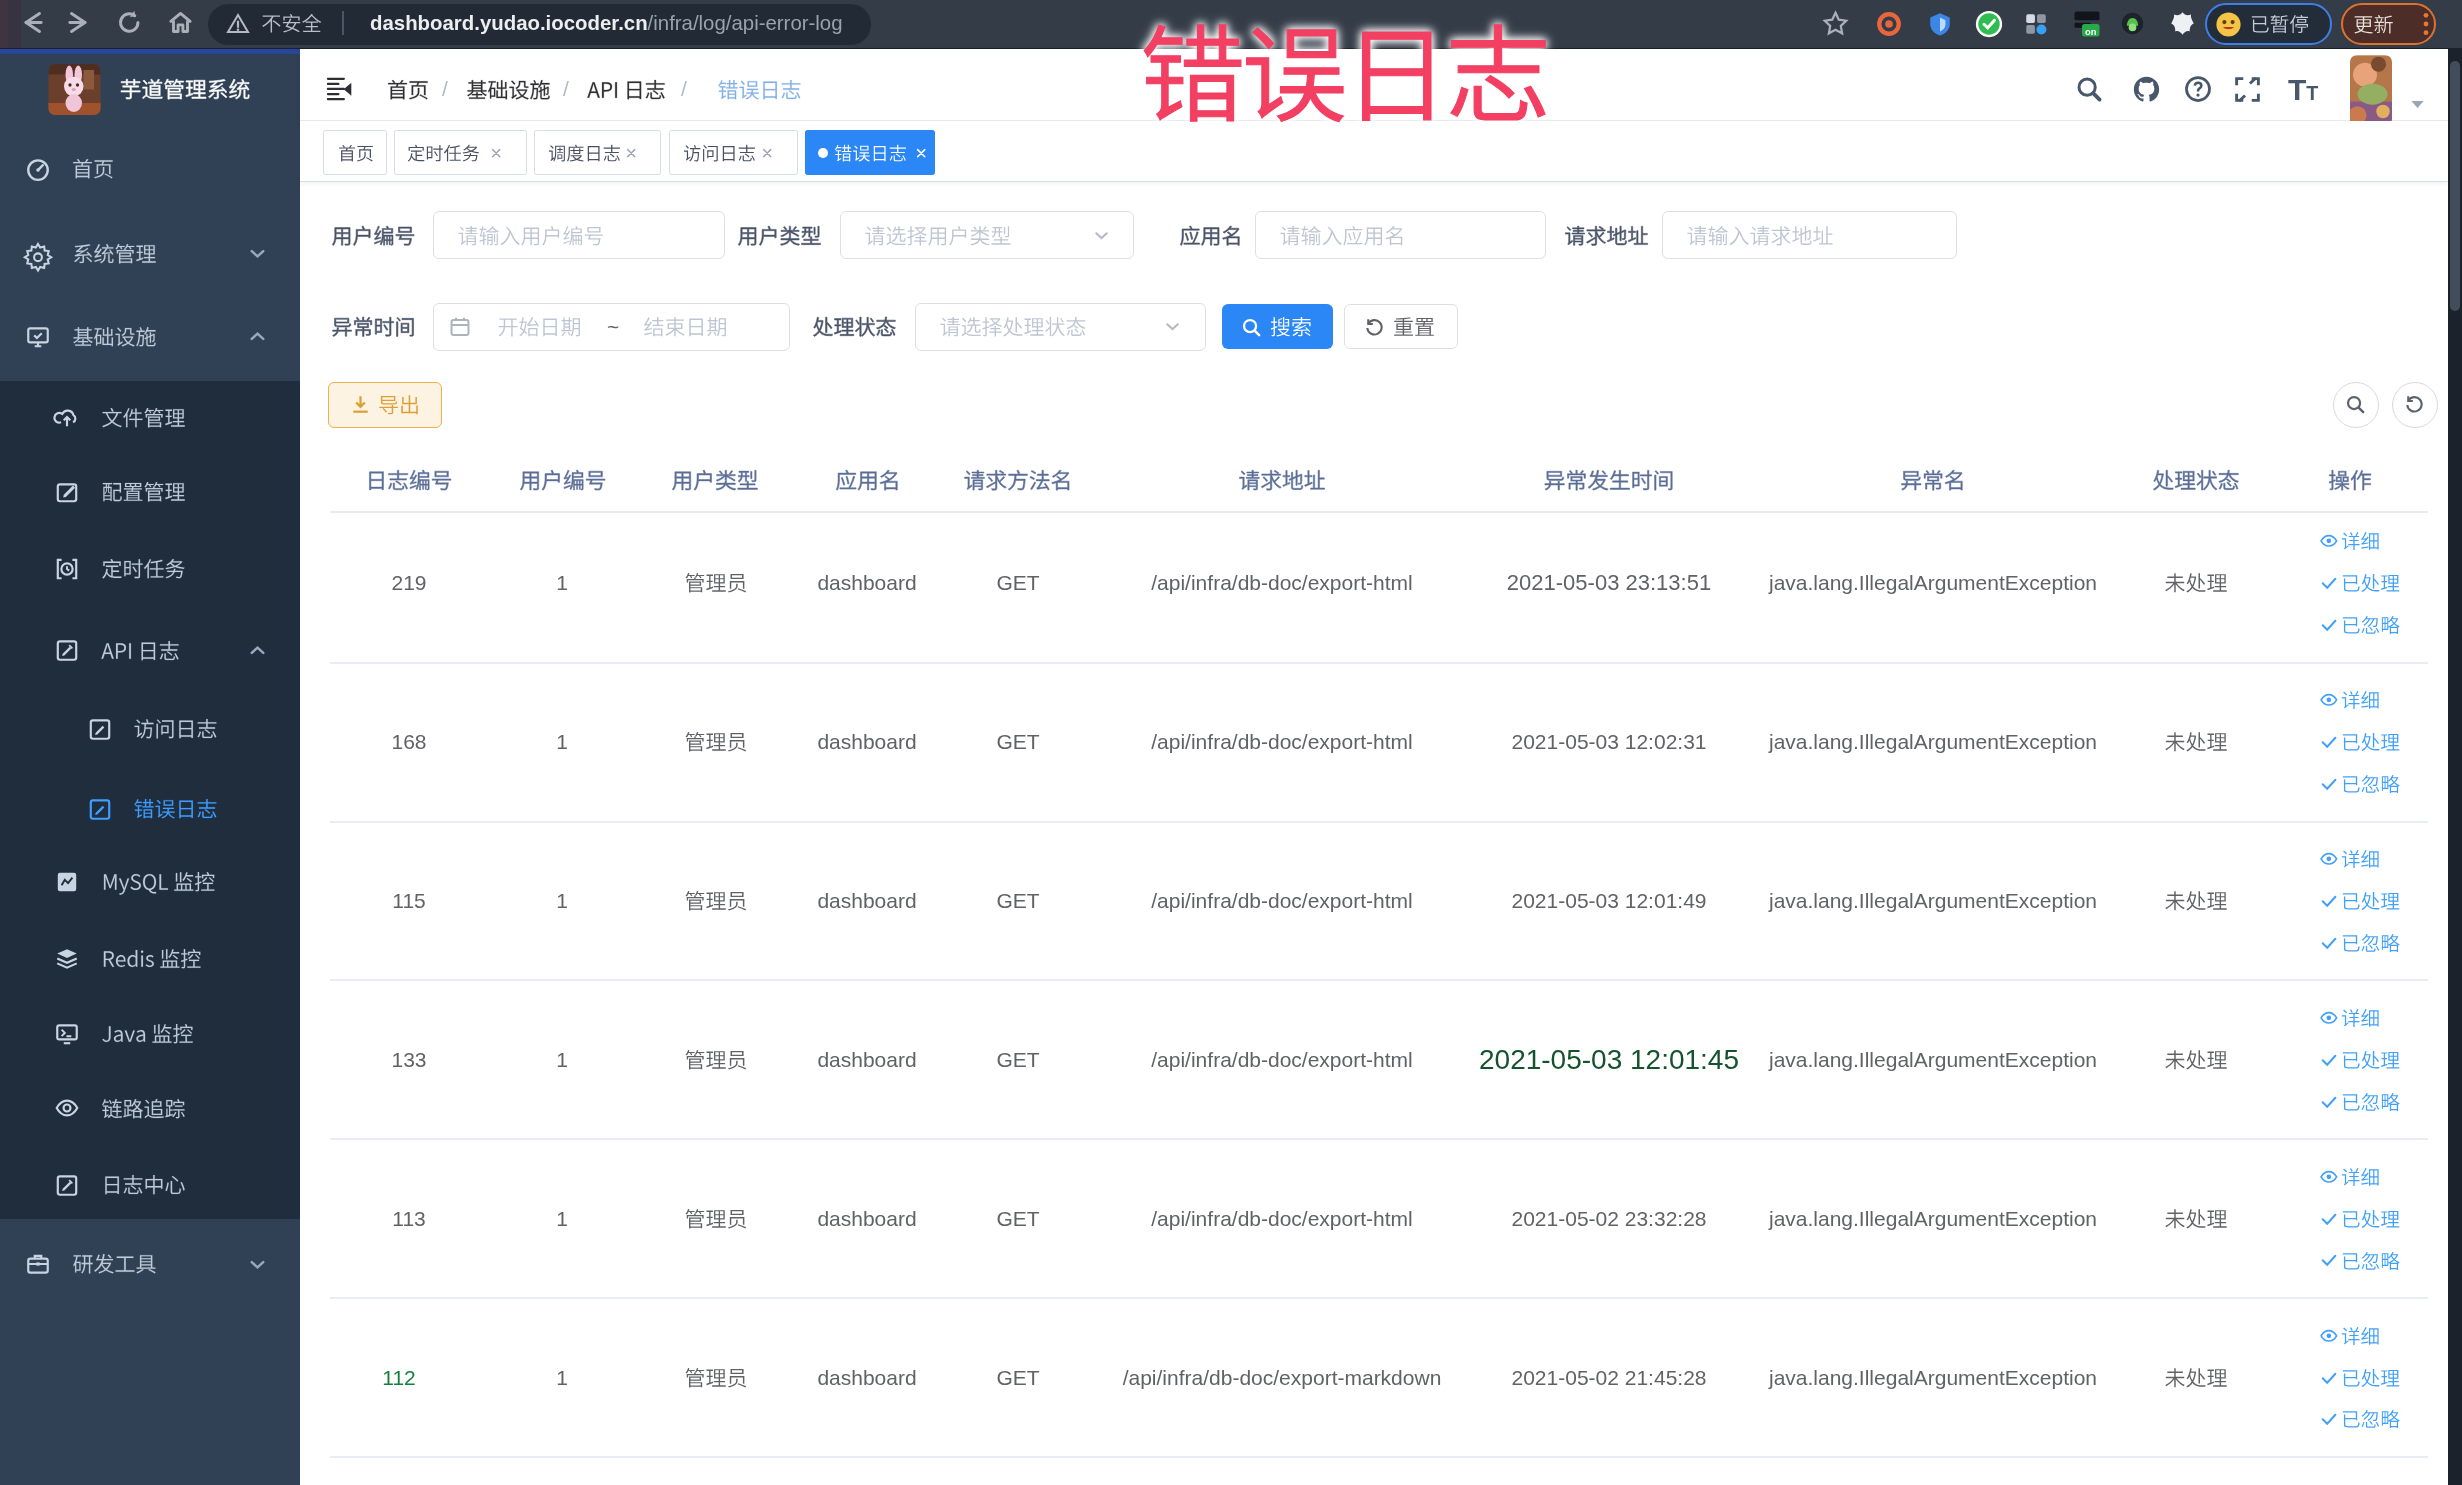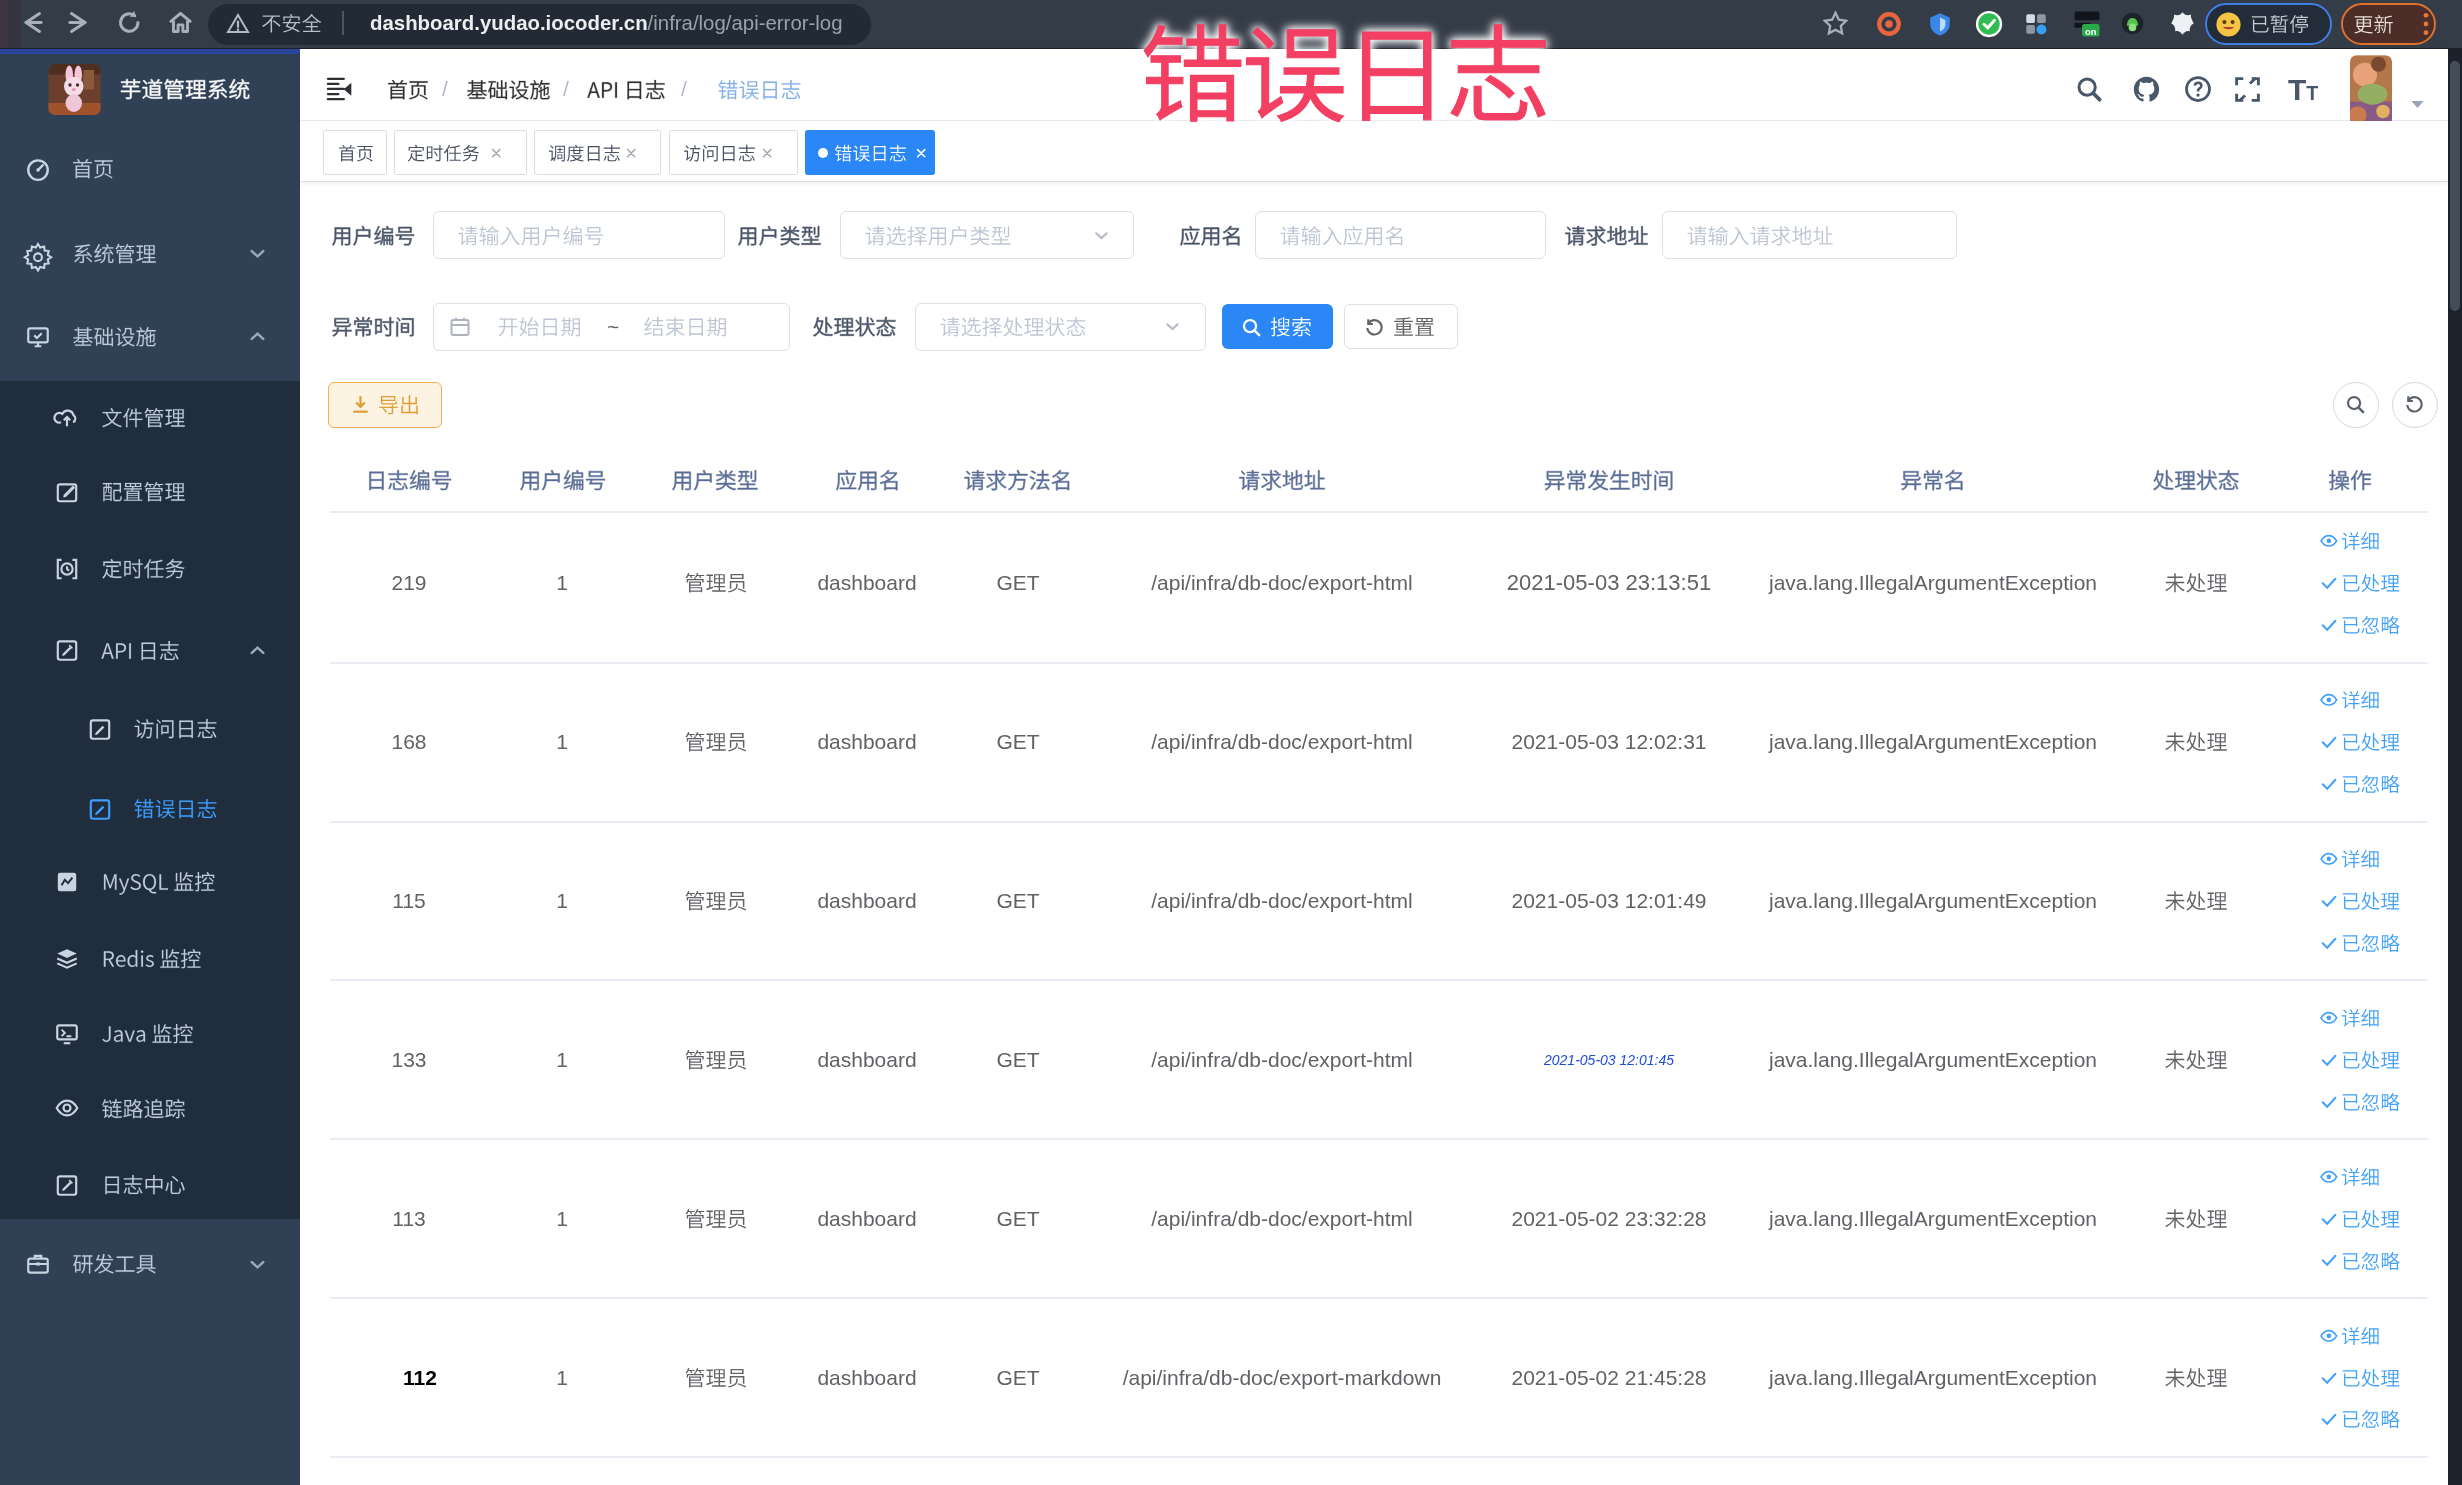--- a/index.html
+++ b/index.html
@@ -894,21 +894,21 @@
 <svg style="position:absolute;left:684px;top:1048px;overflow:visible;" width="64" height="26" viewBox="0 0 84 34.6875">
     <g fill="#606266" transform="translate(0,26.32) scale(0.028000,-0.028000)">
       <use href="#d7BA1" x="0"></use>
       <use href="#d7406" x="1000"></use>
       <use href="#d5458" x="2000"></use>
     </g>
   </svg>
 <div style="position:absolute;top:1044px;left:867px;transform:translateX(-50%);white-space:nowrap;font-family:'Liberation Sans',sans-serif;font-size:21px;line-height:32px;color:#606266;font-weight:400;">dashboard</div>
 <div style="position:absolute;top:1044px;left:1018px;transform:translateX(-50%);white-space:nowrap;font-family:'Liberation Sans',sans-serif;font-size:21px;line-height:32px;color:#606266;font-weight:400;">GET</div>
 <div style="position:absolute;top:1044px;left:1282px;transform:translateX(-50%);white-space:nowrap;font-family:'Liberation Sans',sans-serif;font-size:21px;line-height:32px;color:#606266;font-weight:400;">/api/infra/db-doc/export-html</div>
-<div style="position:absolute;top:1044px;left:1609px;transform:translateX(-50%);white-space:nowrap;font-family:'Liberation Sans',sans-serif;font-size:14px;line-height:32px;color:#1d4ed8;font-weight:400;font-style:italic;">2021-05-03 12:01:45</div>
+<div style="position:absolute;top:1044px;left:1609px;transform:translateX(-50%);white-space:nowrap;font-family:'Liberation Sans',sans-serif;font-size:28px;line-height:32px;color:#14532d;font-weight:400;">2021-05-03 12:01:45</div>
 <div style="position:absolute;top:1044px;left:1933px;transform:translateX(-50%);white-space:nowrap;font-family:'Liberation Sans',sans-serif;font-size:21px;line-height:32px;color:#606266;font-weight:400;">java.lang.IllegalArgumentException</div>
 <svg style="position:absolute;left:2164px;top:1048px;overflow:visible;" width="64" height="26" viewBox="0 0 84 34.6875">
     <g fill="#606266" transform="translate(0,26.32) scale(0.028000,-0.028000)">
       <use href="#d672A" x="0"></use>
       <use href="#d5904" x="1000"></use>
       <use href="#d7406" x="2000"></use>
     </g>
   </svg>
 <svg class="ic" style="left:2319px;top:1008px" width="19.7" height="19.7" viewBox="0 0 24 24">
     <path d="M2.5 12 C5 7.8 8.3 5.7 12 5.7 C15.7 5.7 19 7.8 21.5 12 C19 16.2 15.7 18.3 12 18.3 C8.3 18.3 5 16.2 2.5 12 Z" fill="none" stroke="#41a0f8" stroke-width="2"></path>
@@ -986,21 +986,21 @@
     <path d="M4.5 12.5 L10 18 L20 7" fill="none" stroke="#41a0f8" stroke-width="2.4" stroke-linecap="round"></path>
   </svg>
 <svg style="position:absolute;left:2341px;top:1250px;overflow:visible;" width="59" height="24.4" viewBox="0 0 78 32.1875">
     <g fill="#41a0f8" transform="translate(0,24.44) scale(0.026000,-0.026000)">
       <use href="#d5DF2" x="0"></use>
       <use href="#d5FFD" x="1000"></use>
       <use href="#d7565" x="2000"></use>
     </g>
   </svg>
 <div style="position:absolute;left:330px;top:1297px;width:2098px;height:1.5px;background:#e9ecf5;"></div>
-<div style="position:absolute;top:1362px;left:420px;transform:translateX(-50%);white-space:nowrap;font-family:'Liberation Sans',sans-serif;font-size:21px;line-height:32px;color:#000000;font-weight:700;">112</div>
+<div style="position:absolute;top:1362px;left:399px;transform:translateX(-50%);white-space:nowrap;font-family:'Liberation Sans',sans-serif;font-size:21px;line-height:32px;color:#15803d;font-weight:400;">112</div>
 <div style="position:absolute;top:1362px;left:562px;transform:translateX(-50%);white-space:nowrap;font-family:'Liberation Sans',sans-serif;font-size:21px;line-height:32px;color:#606266;font-weight:400;">1</div>
 <svg style="position:absolute;left:684px;top:1366px;overflow:visible;" width="64" height="26" viewBox="0 0 84 34.6875">
     <g fill="#606266" transform="translate(0,26.32) scale(0.028000,-0.028000)">
       <use href="#d7BA1" x="0"></use>
       <use href="#d7406" x="1000"></use>
       <use href="#d5458" x="2000"></use>
     </g>
   </svg>
 <div style="position:absolute;top:1362px;left:867px;transform:translateX(-50%);white-space:nowrap;font-family:'Liberation Sans',sans-serif;font-size:21px;line-height:32px;color:#606266;font-weight:400;">dashboard</div>
 <div style="position:absolute;top:1362px;left:1018px;transform:translateX(-50%);white-space:nowrap;font-family:'Liberation Sans',sans-serif;font-size:21px;line-height:32px;color:#606266;font-weight:400;">GET</div>

